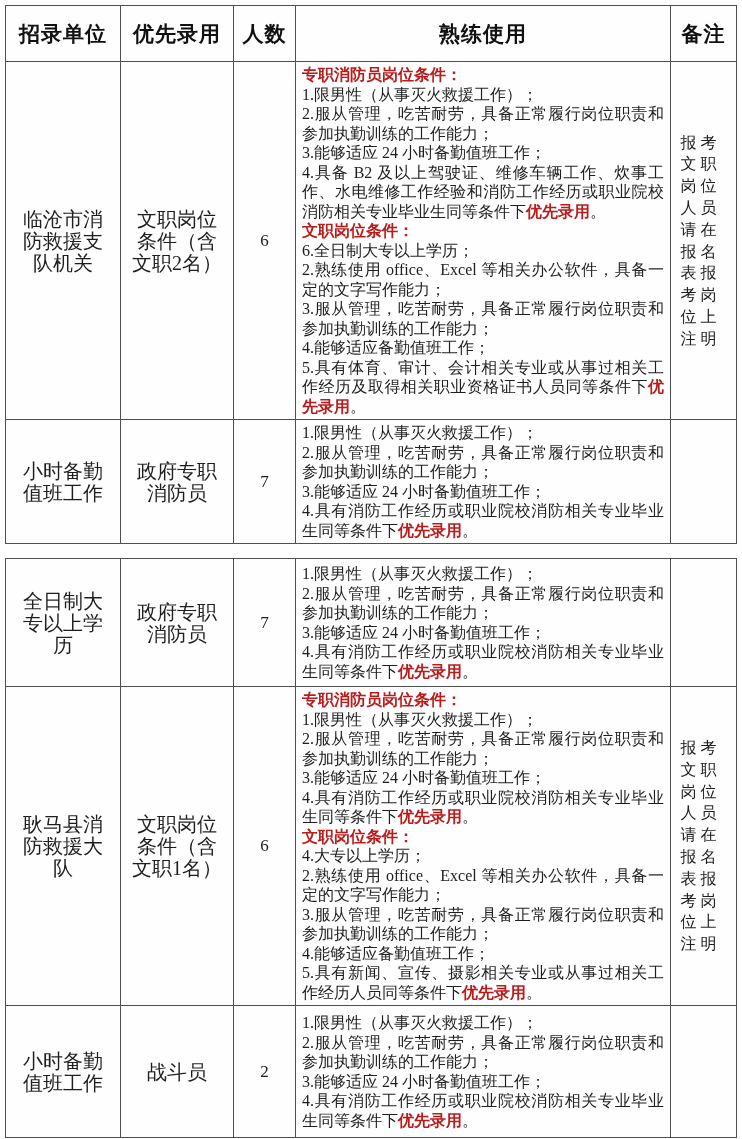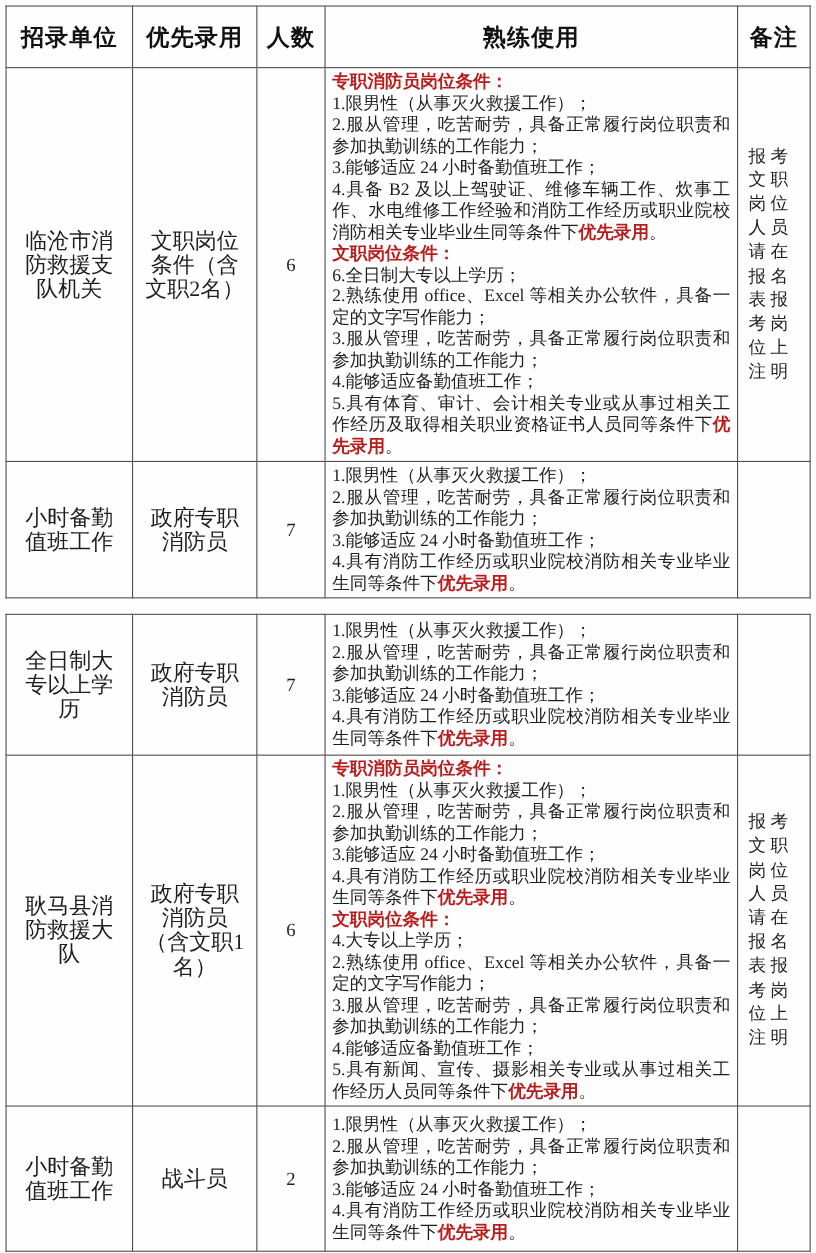--- a/index.html
+++ b/index.html
@@ -134,21 +134,21 @@
           <td class="c-cond">
             <p>1.限男性（从事灭火救援工作）；</p>
             <p>2.服从管理，吃苦耐劳，具备正常履行岗位职责和参加执勤训练的工作能力；</p>
             <p>3.能够适应 24 小时备勤值班工作；</p>
             <p>4.具有消防工作经历或职业院校消防相关专业毕业生同等条件下<b>优先录用</b>。</p>
           </td>
           <td class="c-remark"></td>
         </tr>
         <tr class="r1">
           <td class="c-unit">耿马县消防救援大队</td>
-          <td class="c-pos">政府专职消防员（含文职1名）</td>
+          <td class="c-pos">文职岗位条件（含文职1名）</td>
           <td class="c-num">6</td>
           <td class="c-cond">
             <p><b>专职消防员岗位条件：</b></p>
             <p>1.限男性（从事灭火救援工作）；</p>
             <p>2.服从管理，吃苦耐劳，具备正常履行岗位职责和参加执勤训练的工作能力；</p>
             <p>3.能够适应 24 小时备勤值班工作；</p>
             <p>4.具有消防工作经历或职业院校消防相关专业毕业生同等条件下<b>优先录用</b>。</p>
             <p><b>文职岗位条件：</b></p>
             <p>4.大专以上学历；</p>
             <p>2.熟练使用 office、Excel 等相关办公软件，具备一定的文字写作能力；</p>

